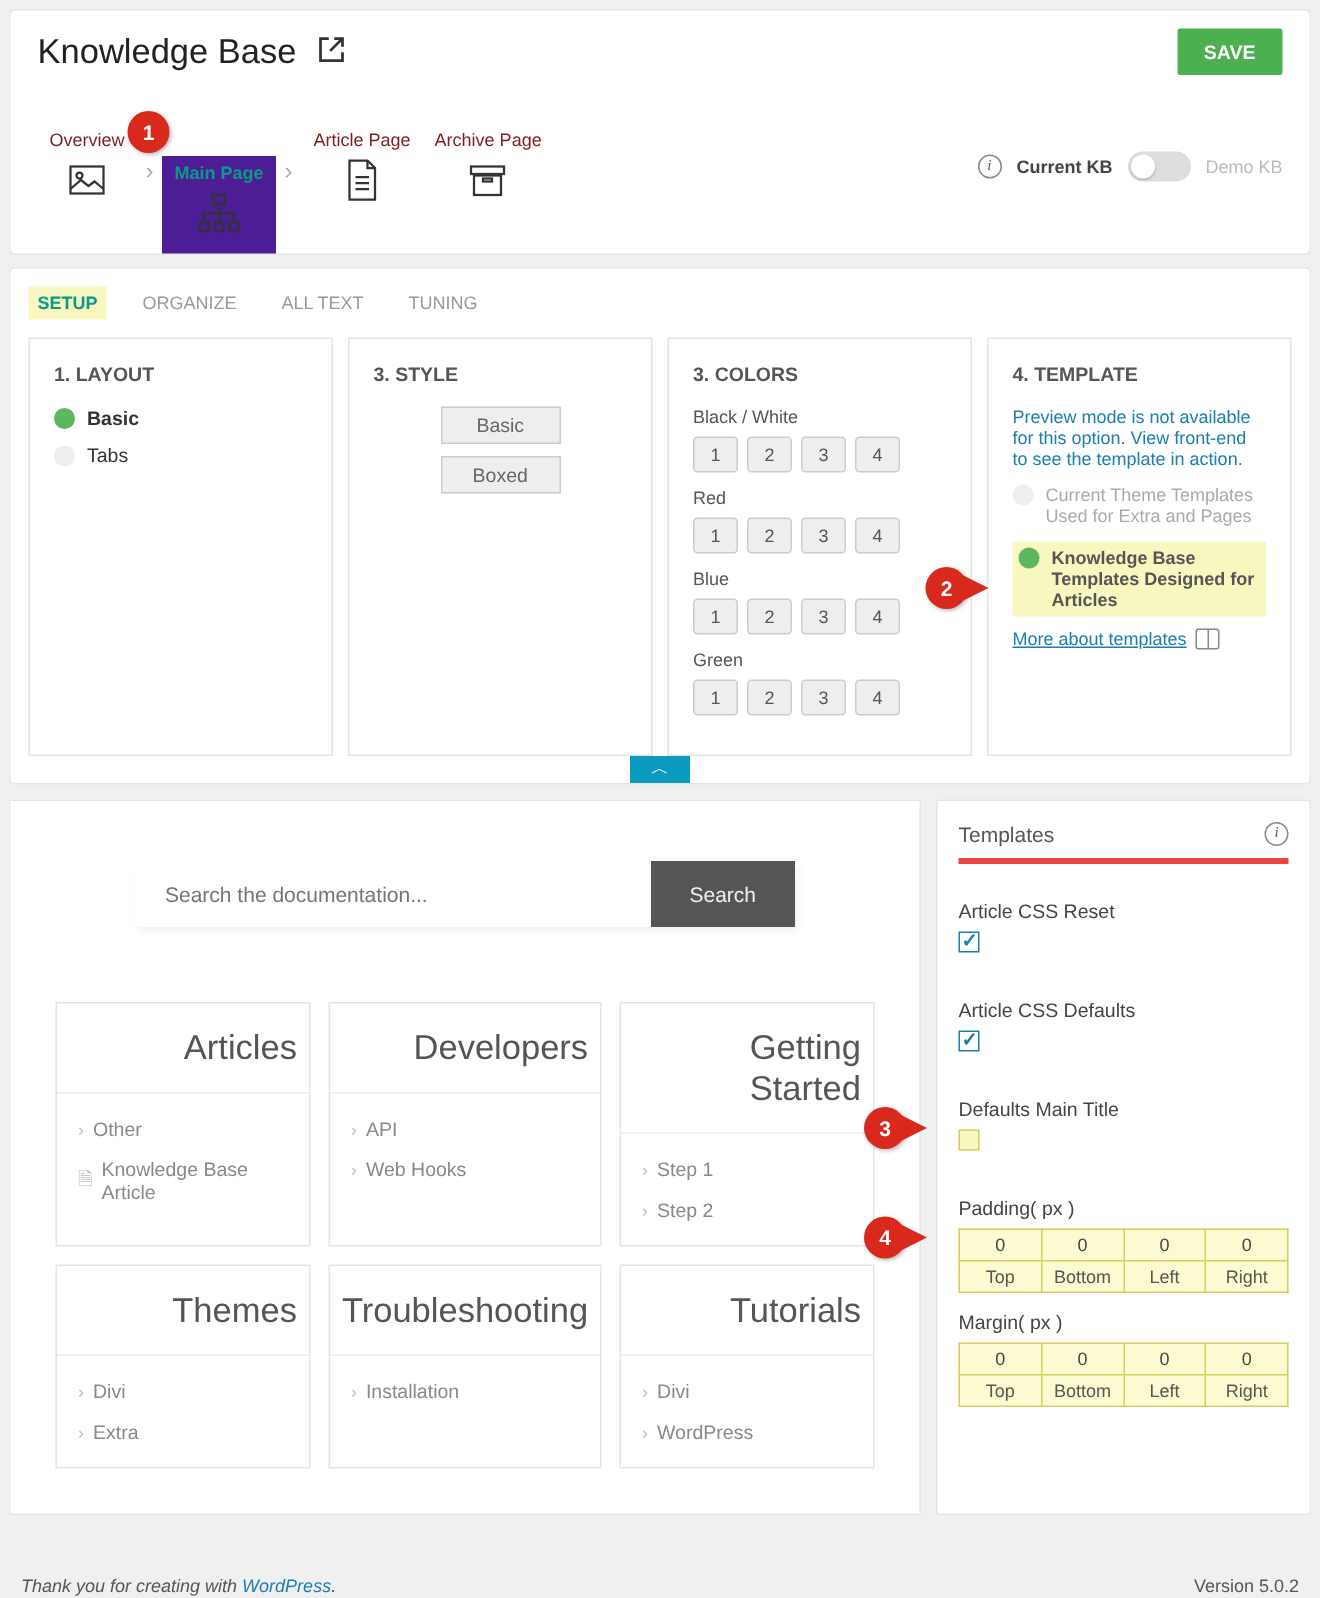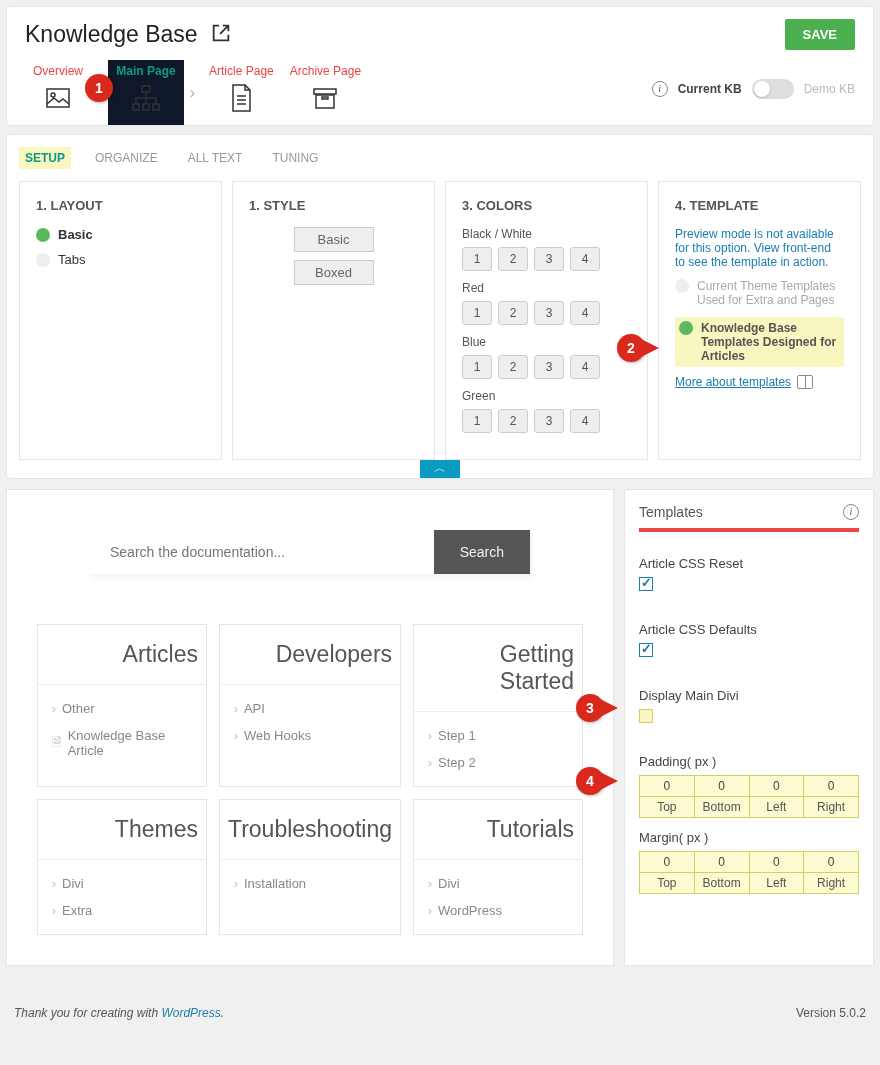--- a/index.html
+++ b/index.html
@@ -7,22 +7,22 @@
 .page { padding: 6px; }
 .header-card { background: #fff; border: 1px solid #e5e5e5; border-radius: 4px; padding: 12px 18px 0 18px; margin-bottom: 8px; }
 .header-top { display: flex; align-items: center; justify-content: space-between; padding-bottom: 10px; }
 .h-left { display: flex; align-items: center; gap: 12px; }
 .h-left h1 { font-size: 23px; font-weight: 500; color: #222; }
 .ext-icon { color: #1a7eb0; stroke: #1a7eb0; }
 .save-btn { background: #4caf50; color: #fff; border: none; padding: 8px 18px; font-size: 13px; font-weight: 600; border-radius: 2px; cursor: pointer; }
 .header-tabs { display: flex; align-items: center; justify-content: space-between; }
 .tabs { display: flex; align-items: center; }
 .tab { text-align: center; padding: 4px 8px 8px 8px; cursor: pointer; }
-.tab .lbl { font-size: 12px; color: #ef4444; display: block; margin-bottom: 4px; }
-.tab.active { background: #0f172a; }
+.tab .lbl { font-size: 12px; color: #7f1d1d; display: block; margin-bottom: 4px; }
+.tab.active { background: #4c1d95; margin-top: 44px; }
 .tab.active .lbl { color: #0a9b87; font-weight: bold; }
 .tab-ico { display:inline-block; }
 .chev { color: #aaa; font-size: 16px; padding: 0 6px; }
 .kb-side { display: flex; align-items: center; gap: 10px; font-size: 12px; color: #444; padding-bottom: 8px; }
 .info-circ { display:inline-block; width:16px; height:16px; border:1px solid #888; border-radius:50%; text-align:center; line-height:14px; font-size:10px; color:#555; font-style:italic; font-family:serif; }
 .toggle { width:42px; height:20px; background:#ddd; border-radius:10px; position:relative; }
 .toggle::after { content:""; position:absolute; left:2px; top:2px; width:16px; height:16px; background:#fff; border-radius:50%; box-shadow:0 1px 2px rgba(0,0,0,0.2); }
 .demo { color:#bbb; }
 .config-card { background: #fff; border: 1px solid #e5e5e5; border-radius: 4px; padding: 12px 12px 0 12px; margin-bottom: 10px; position:relative; }
 .subtabs { display:flex; gap:18px; margin-bottom:12px; font-size:12px; color:#999; }
@@ -161,21 +161,21 @@
         <div class="radio-row sel">
             <span class="radio-dot on"></span>
             <span>Basic</span>
           </div>
         <div class="radio-row">
             <span class="radio-dot"></span>
             <span>Tabs</span>
           </div>
       </div>
       <div class="panel">
-        <h3>1. STYLE</h3>
+        <h3>3. STYLE</h3>
         <div class="style-btn">Basic</div>
         <div class="style-btn">Boxed</div>
       </div>
       <div class="panel">
         <h3>3. COLORS</h3>
         <div class="color-group">
             <div class="cg-lbl">Black / White</div>
             <div class="num-row">
               <span class="num-btn">1</span>
               <span class="num-btn">2</span>
@@ -321,21 +321,21 @@
       </div>
       <div class="field">
         <span class="field-lbl">Article CSS Reset</span>
         <span class="chk checked"></span>
       </div>
       <div class="field">
         <span class="field-lbl">Article CSS Defaults</span>
         <span class="chk checked"></span>
       </div>
       <div class="field">
-        <span class="field-lbl">Display Main Divi</span>
+        <span class="field-lbl">Defaults Main Title</span>
         <span class="chk hl"></span>
       </div>
       <div class="field" style="margin-bottom:4px;">
         <span class="field-lbl">Padding( px )</span>
         <table class="box-tbl">
           <tbody>
               <tr>
                 <td>0</td>
                 <td>0</td>
                 <td>0</td>

